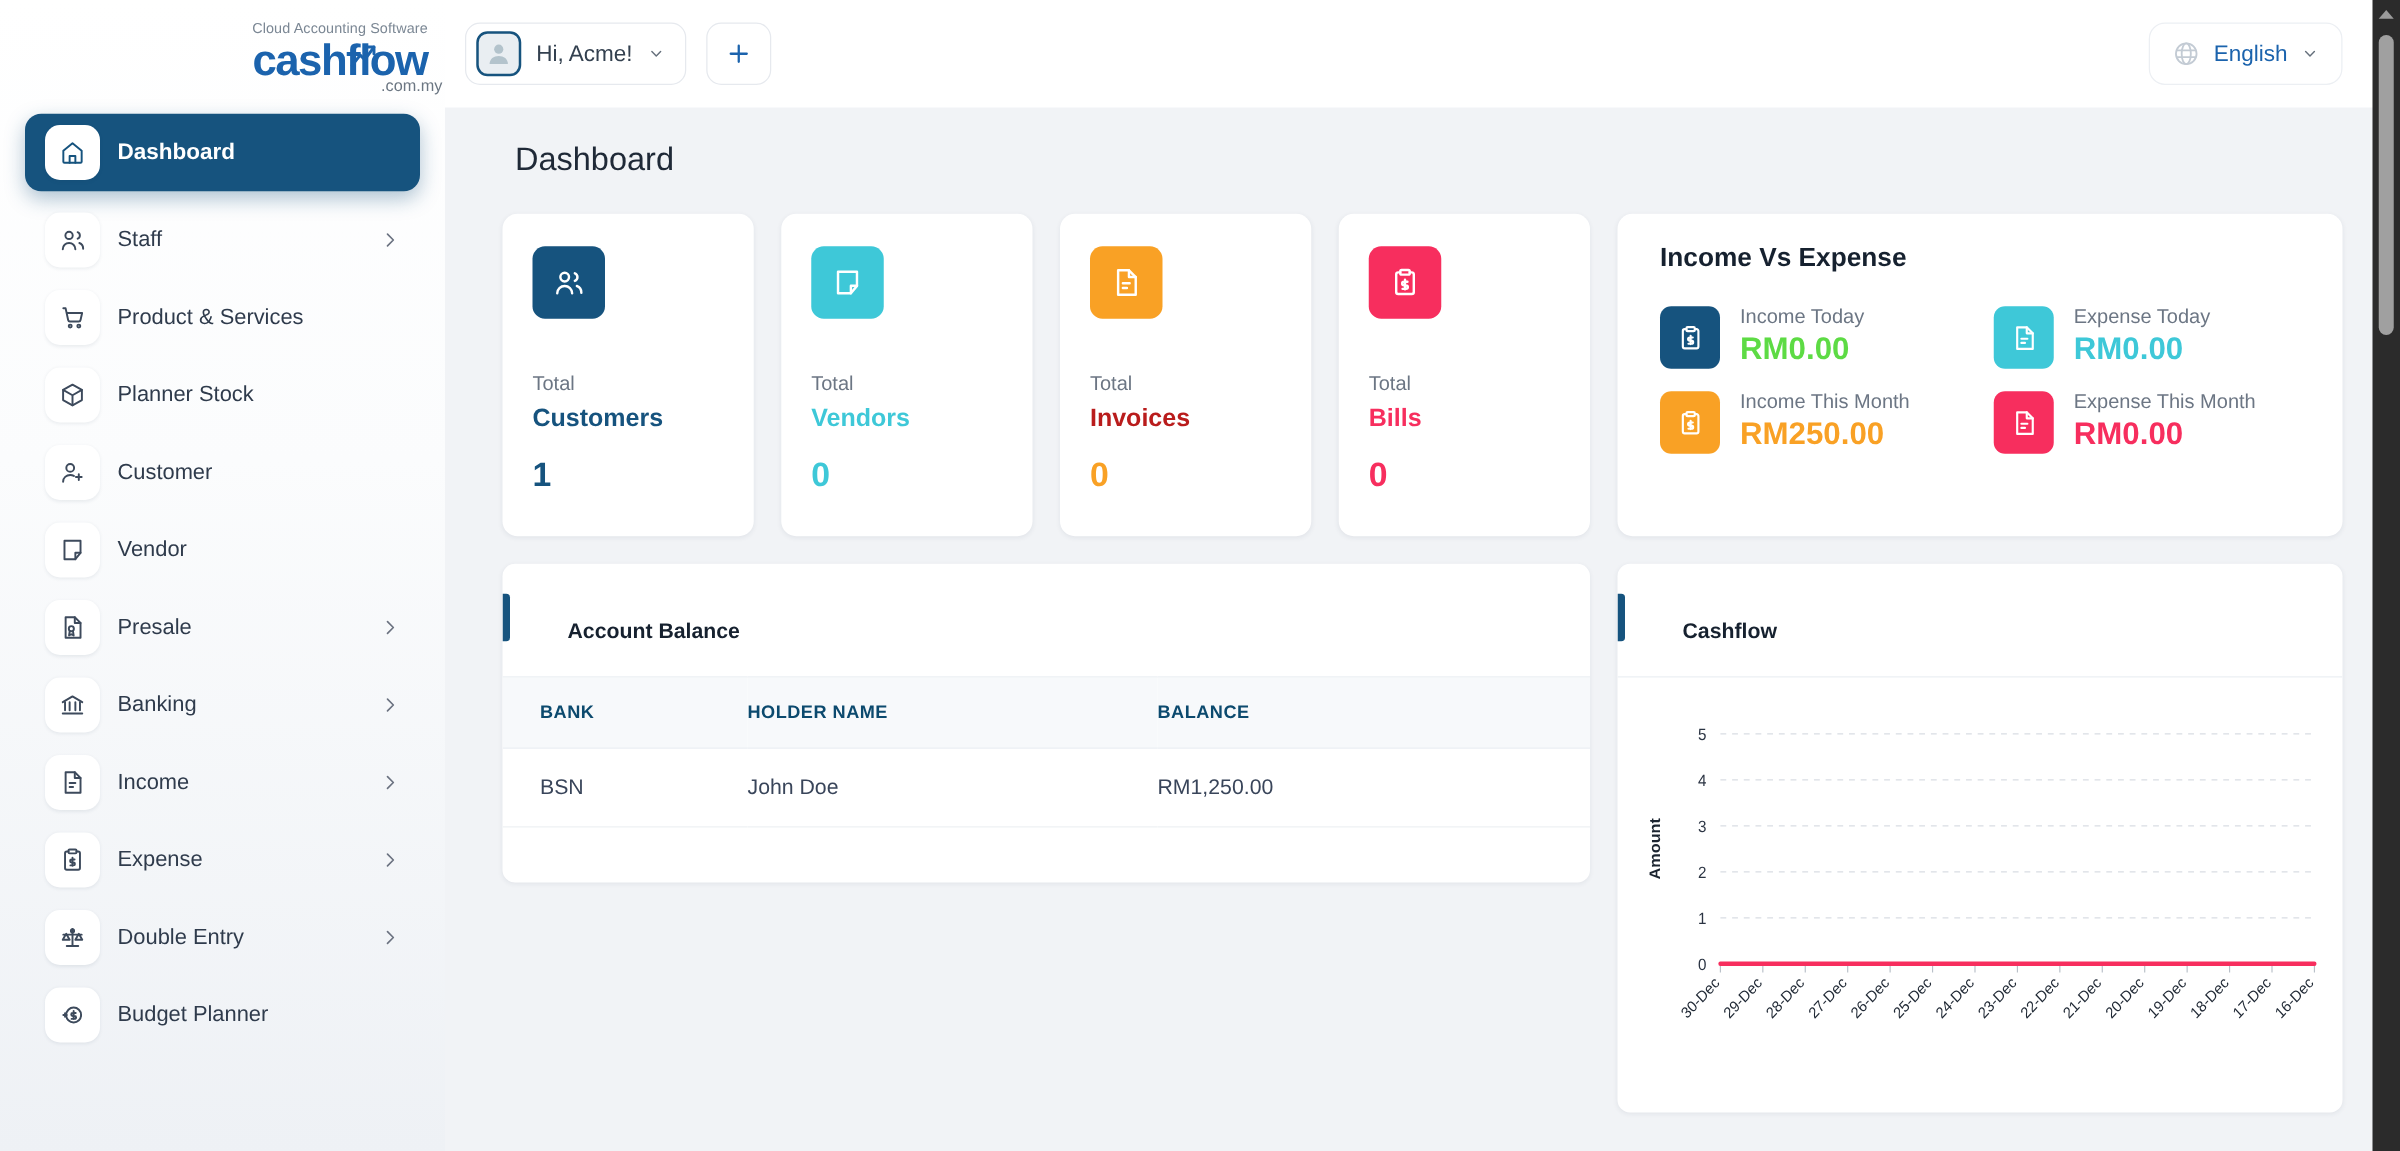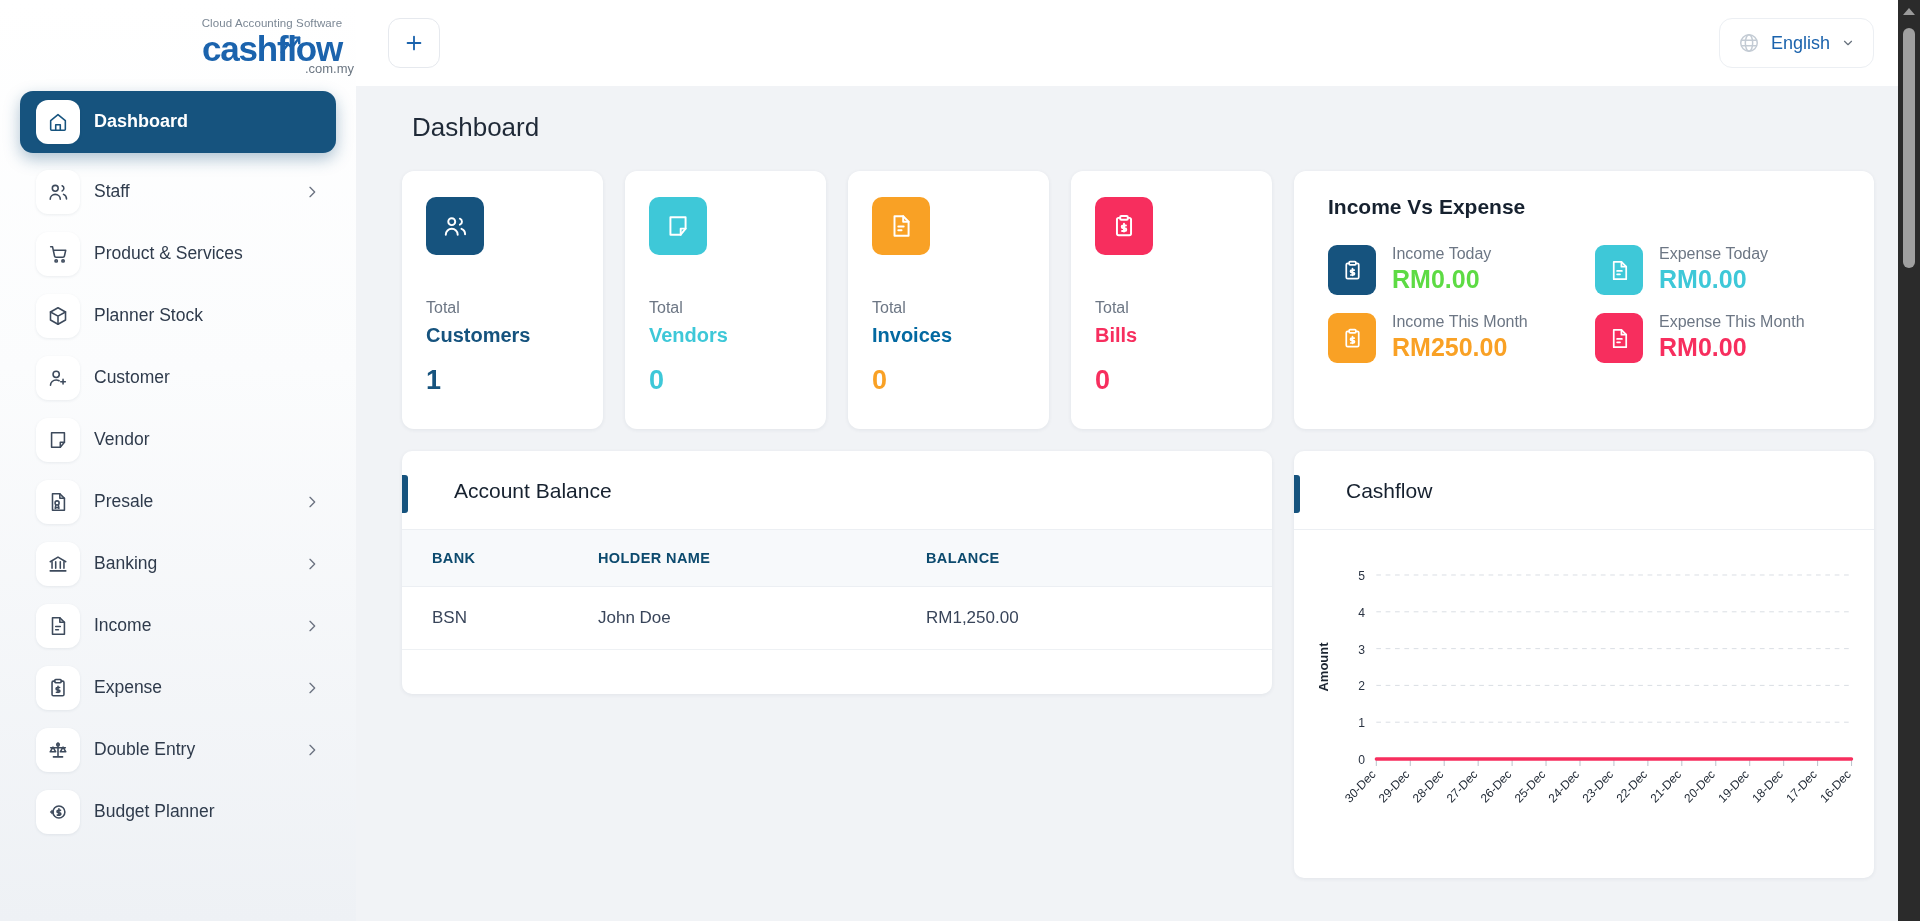--- a/index.html
+++ b/index.html
@@ -113,21 +113,21 @@
   .ive-label { font-size: 16px; color: #6c7684; margin-bottom: 2px; }
   .ive-value { font-size: 25px; font-weight: 700; }
 
   .row-2 { display: flex; gap: 22px; margin-top: 22px; align-items: flex-start; }
   .panel { background: #fff; border-radius: 10px; box-shadow: 0 1px 4px rgba(28,44,74,.07); overflow: hidden; }
   .panel-head { padding: 28px 30px 26px 30px; position: relative; }
   .panel-head::before {
     content: ""; position: absolute; left: 0; top: 24px; width: 6px; height: 38px;
     background: #16537e; border-radius: 0 3px 3px 0;
   }
-  .panel-title { font-size: 21px; font-weight: 400; color: #16212f; padding-left: 22px; }
+  .panel-title { font-size: 17px; font-weight: 700; color: #16212f; padding-left: 22px; margin-top: 16px; }
 
   .balance-panel { flex: 0 0 870px; }
   table { width: 100%; border-collapse: collapse; }
   thead tr { background: #f7f9fb; border-top: 1px solid #eceff3; border-bottom: 1px solid #eceff3; }
   th { text-align: left; font-size: 14.5px; font-weight: 700; color: #0c4a6e; letter-spacing: .4px; padding: 20px 0 20px 0; }
   td { font-size: 17px; color: #39455a; padding: 21px 0; border-bottom: 1px solid #eef1f4; }
   th:nth-child(1), td:nth-child(1) { width: 196px; padding-left: 30px; }
   th:nth-child(2), td:nth-child(2) { width: 328px; }
   .table-foot { height: 44px; }
 
@@ -302,20 +302,32 @@
             </svg>
           </span>
           <span class="label">Budget Planner</span>
         </div>
       </nav>
   </aside>
 
   <div class="main">
 
     <header class="topbar">
+      <div class="user-chip">
+        <span class="avatar">
+          <svg viewBox="0 0 24 24">
+              <circle cx="12" cy="8" r="4"></circle>
+              <path d="M4 21c0-4.4 3.6-7 8-7s8 2.6 8 7z"></path>
+            </svg>
+        </span>
+        <span class="user-name">Hi, Acme!</span>
+        <svg class="caret" viewBox="0 0 24 24">
+            <path d="M6 9l6 6 6-6"></path>
+          </svg>
+      </div>
       <div class="plus-btn">
         <svg viewBox="0 0 24 24">
             <path d="M12 5v14M5 12h14"></path>
           </svg>
       </div>
       <div class="lang-chip">
         <svg class="globe" viewBox="0 0 24 24">
           <circle cx="12" cy="12" r="9"></circle>
             <ellipse cx="12" cy="12" rx="4" ry="9"></ellipse>
             <path d="M3.3 9h17.4M3.3 15h17.4"></path>
@@ -357,21 +369,21 @@
             </div>
             <div class="stat-card">
               <div class="stat-icon" style="background:#f9a125">
                 <svg class="" viewBox="0 0 24 24">
                   <path d="M6 3h8l5 5v13H6z"></path>
                   <path d="M14 3v5h5"></path>
                   <path d="M9.5 12.5h5M9.5 16h3"></path>
                 </svg>
               </div>
               <div class="stat-total">Total</div>
-              <div class="stat-name" style="color:#0369a1">Invoices</div>
+              <div class="stat-name" style="color:#b91c1c">Invoices</div>
               <div class="stat-value" style="color:#f9a125">0</div>
             </div>
             <div class="stat-card">
               <div class="stat-icon" style="background:#f72e5e">
                 <svg class="" viewBox="0 0 24 24">
                   <path d="M8.5 4.5H7a1.5 1.5 0 0 0-1.5 1.5v13A1.5 1.5 0 0 0 7 20.5h10a1.5 1.5 0 0 0 1.5-1.5V6A1.5 1.5 0 0 0 17 4.5h-1.5"></path>
                   <rect x="8.5" y="2.8" width="7" height="3.4" rx="1"></rect>
                   <path d="M12 10v7M13.8 11.5h-2.6a1.3 1.3 0 0 0 0 2.6h1.6a1.3 1.3 0 0 1 0 2.6h-2.6"></path>
                 </svg>
               </div>

